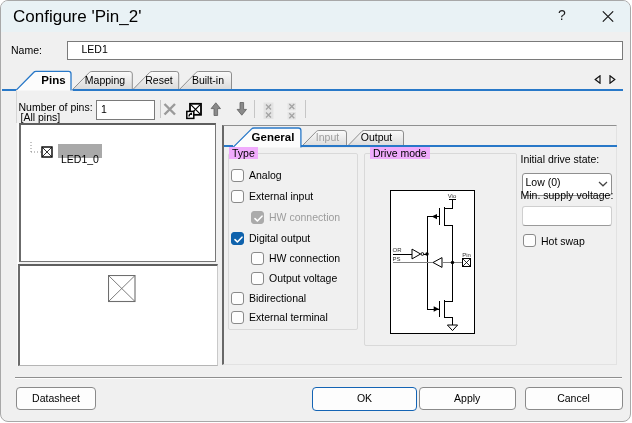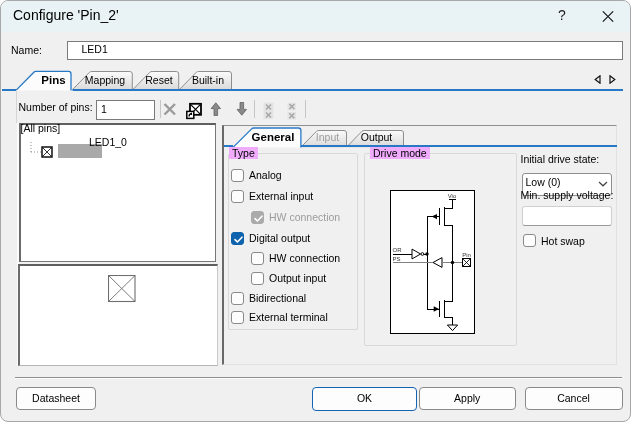--- a/index.html
+++ b/index.html
@@ -18,21 +18,21 @@
   .grplbl { position:absolute; font-size:10.5px; background:#f0abfc; padding:0 3px; white-space:nowrap; }
   .combo { position:absolute; background:#fff; border:1px solid #8f8f8f; border-radius:3px; }
   .btn { position:absolute; background:#fdfdfd; border:1px solid #8a8a8a; border-radius:4px;
          font-size:10.5px; color:#000; text-align:center; }
 </style>
 </head>
 <body>
 <div class="win">
 
   <div class="titlebar"></div>
-  <div class="lbl" style="left:12px; top:6px; font-size:14px;">Configure 'Pin_2'</div>
+  <div class="lbl" style="left:12px; top:6px; font-size:17px;">Configure 'Pin_2'</div>
   <div class="abs" style="left:554px; top:6px; width:14px; height:19px; font-size:14px; color:#1b1b1b; text-align:center;">?</div>
   <svg class="abs" style="left:601px; top:9.5px;" width="12" height="11" viewBox="0 0 12 11">
     <path d="M0.8 0.3 L11.2 10.7 M11.2 0.3 L0.8 10.7" stroke="#1b1b1b" stroke-width="1.1" fill="none"></path>
   </svg>
 
   <div class="lbl" style="left:10px; top:42.5px;">Name:</div>
   <div class="tb" style="left:66px; top:39.5px; width:556px; height:19.5px;"></div>
   <div class="lbl" style="left:80.5px; top:41.5px;">LED1</div>
 
   <svg class="abs" style="left:0; top:62px;" width="632" height="28" viewBox="0 62 632 28">
@@ -85,31 +85,31 @@
 
     <rect x="286.5" y="101.8" width="8.5" height="7.5" fill="#e3e3e3"></rect>
     <rect x="286.5" y="111" width="8.5" height="7.5" fill="#e3e3e3"></rect>
     <path d="M288.3 103 L293.3 108 M293.3 103 L288.3 108" stroke="#a3a3a3" stroke-width="1.3"></path>
     <path d="M288.3 112.2 L293.3 117.2 M293.3 112.2 L288.3 117.2" stroke="#a3a3a3" stroke-width="1.3"></path>
   </svg>
 
   <div class="abs" style="left:15.5px; top:122px; width:2px; height:243px; background:#fbfbfb;"></div>
   <div class="abs" style="left:17.5px; top:122px; width:197px; height:138.5px; background:#fff;
        border:1px solid #777; border-top:2px solid #5f5f5f; border-left:2px solid #6b6b6b;"></div>
-  <div class="lbl" style="left:19.5px; top:121px;">[All pins]</div>
+  <div class="lbl" style="left:19.5px; top:110px;">[All pins]</div>
   <svg class="abs" style="left:26px; top:140px;" width="16" height="14" viewBox="0 0 16 14">
     <line x1="4" y1="1" x2="4" y2="11" stroke="#8a8a8a" stroke-width="1" stroke-dasharray="1 2"></line>
     <line x1="4" y1="11" x2="14" y2="11" stroke="#8a8a8a" stroke-width="1" stroke-dasharray="1 2"></line>
   </svg>
   <svg class="abs" style="left:40px; top:145px;" width="12" height="12" viewBox="0 0 12 12">
     <rect x="1" y="1" width="10" height="10" fill="#fff" stroke="#000" stroke-width="1.4"></rect>
     <path d="M1.8 1.8 L10.2 10.2 M10.2 1.8 L1.8 10.2" stroke="#000" stroke-width="0.8"></path>
   </svg>
   <div class="abs" style="left:57px; top:143px; width:44px; height:14px; background:#a9a9a9;"></div>
-  <div class="lbl" style="left:60px; top:135px;margin-left:28px;">LED1_0</div>
+  <div class="lbl" style="left:60px; top:152px;">LED1_0</div>
 
   <div class="abs" style="left:17px; top:263px; width:200px; height:102px; background:#fff;
        border-top:2px solid #5f5f5f; border-left:2px solid #6b6b6b; border-right:1px solid #c9c9c9; border-bottom:1px solid #b5b5b5;"></div>
   <svg class="abs" style="left:107px; top:274px;" width="28" height="28" viewBox="0 0 28 28">
     <rect x="0.5" y="0.5" width="26.5" height="26" fill="#fff" stroke="#6e6e6e" stroke-width="1.1"></rect>
     <path d="M0.5 0.5 L27 26.5 M27 0.5 L0.5 26.5" stroke="#6e6e6e" stroke-width="0.9"></path>
   </svg>
 
   <div class="abs" style="left:221px; top:124px; width:395px; height:240px; background:#f0f0f0;
        border-top:1px solid #909090; border-left:2px solid #686868; border-right:1px solid #e2e2e2; border-bottom:1px solid #e2e2e2;"></div>
@@ -145,21 +145,21 @@
   <div class="lbl" style="left:268px; top:210px; color:#9c9c9c;">HW connection</div>
   <div class="cb on" style="left:230px; top:231px;">
       <svg width="13" height="13" viewBox="0 0 13 13">
         <path d="M3 6.6 L5.4 9 L10 4.2" stroke="#fff" stroke-width="1.6" fill="none" stroke-linecap="round" stroke-linejoin="round"></path>
       </svg>
     </div>
   <div class="lbl" style="left:248px; top:231px;">Digital output</div>
   <div class="cb" style="left:250px; top:251px;"></div>
   <div class="lbl" style="left:268px; top:251px;">HW connection</div>
   <div class="cb" style="left:250px; top:271px;"></div>
-  <div class="lbl" style="left:268px; top:271px;">Output input</div>
+  <div class="lbl" style="left:268px; top:271px;">Output voltage</div>
   <div class="cb" style="left:230px; top:291px;"></div>
   <div class="lbl" style="left:248px; top:291px;">Bidirectional</div>
   <div class="cb" style="left:230px; top:310px;"></div>
   <div class="lbl" style="left:248px; top:310px;">External terminal</div>
 
   <div class="grp" style="left:363px; top:152px; width:153px; height:193px;"></div>
   <div class="grplbl" style="left:369px; top:146px;">Drive mode</div>
 
   <svg class="abs" style="left:385px; top:186px;" width="92" height="150" viewBox="385 186 92 150" shape-rendering="crispEdges">
     <rect x="389.5" y="189.8" width="84" height="142.4" fill="#fff" stroke="#000" stroke-width="1"></rect>

